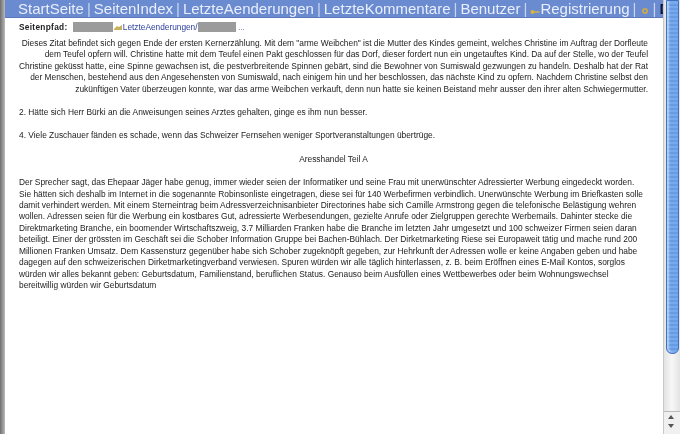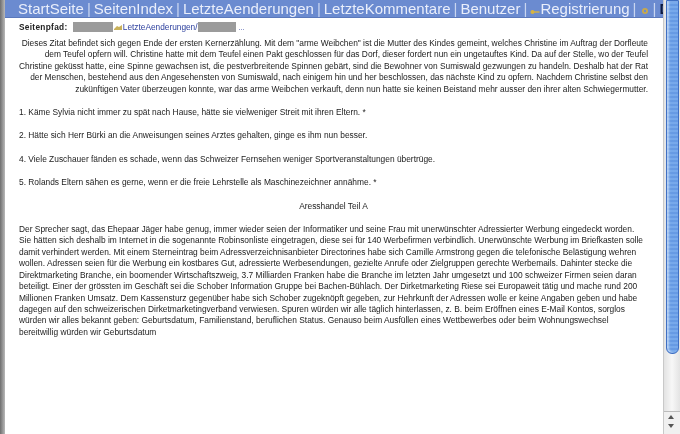--- a/index.html
+++ b/index.html
@@ -80,24 +80,22 @@
 
   <div class="crumb">
     <span class="label">Seitenpfad:</span>
     <span class="redact" style="width:40px;margin-left:3px;"></span><span class="folder"><svg width="10" height="8" viewBox="0 0 10 8">
           <path d="M1 6 L4 3 L6 4 L9 2 L9 7 L1 7 Z" fill="#c9b15a"></path>
         </svg></span><a>LetzteAenderungen/</a><span class="redact" style="width:38px;"></span><span class="more">...</span>
   </div>
 
   <div class="content">
     <p class="intro">Dieses Zitat befindet sich gegen Ende der ersten Kernerzählung. Mit dem "arme Weibchen" ist die Mutter des Kindes gemeint, welches Christine im Auftrag der Dorfleute dem Teufel opfern will. Christine hatte mit dem Teufel einen Pakt geschlossen für das Dorf, dieser fordert nun ein ungetauftes Kind. Da auf der Stelle, wo der Teufel Christine geküsst hatte, eine Spinne gewachsen ist, die pestverbreitende Spinnen gebärt, sind die Bewohner von Sumiswald gezwungen zu handeln. Deshalb hat der Rat der Menschen, bestehend aus den Angesehensten von Sumiswald, nach einigem hin und her beschlossen, das nächste Kind zu opfern. Nachdem Christine selbst den zukünftigen Vater überzeugen konnte, war das arme Weibchen verkauft, denn nun hatte sie keinen Beistand mehr ausser den ihrer alten Schwiegermutter.</p>
-    <p class="item">1. Käme Sylvia nicht immer zu spät nach Hause, hätte sie vielweniger Streit mit ihren Eltern. *</p>
     <p class="item">2. Hätte sich Herr Bürki an die Anweisungen seines Arztes gehalten, ginge es ihm nun besser.</p>
     <p class="item">4. Viele Zuschauer fänden es schade, wenn das Schweizer Fernsehen weniger Sportveranstaltungen übertrüge.</p>
-    <p class="item">5. Rolands Eltern sähen es gerne, wenn er die freie Lehrstelle als Maschinezeichner annähme. *</p>
     <p class="section-title">Aresshandel Teil A</p>
     <p class="body-text">Der Sprecher sagt, das Ehepaar Jäger habe genug, immer wieder seien der Informatiker und seine Frau mit unerwünschter Adressierter Werbung eingedeckt worden. Sie hätten sich deshalb im Internet in die sogenannte Robinsonliste eingetragen, diese sei für 140 Werbefirmen verbindlich. Unerwünschte Werbung im Briefkasten solle damit verhindert werden. Mit einem Sterneintrag beim Adressverzeichnisanbieter Directorines habe sich Camille Armstrong gegen die telefonische Belästigung wehren wollen. Adressen seien für die Werbung ein kostbares Gut, adressierte Werbesendungen, gezielte Anrufe oder Zielgruppen gerechte Werbemails. Dahinter stecke die Direktmarketing Branche, ein boomender Wirtschaftszweig, 3.7 Milliarden Franken habe die Branche im letzten Jahr umgesetzt und 100 schweizer Firmen seien daran beteiligt. Einer der grössten im Geschäft sei die Schober Information Gruppe bei Bachen-Bühlach. Der Dirketmarketing Riese sei Europaweit tätig und mache rund 200 Millionen Franken Umsatz. Dem Kassensturz gegenüber habe sich Schober zugeknöpft gegeben, zur Hehrkunft der Adressen wolle er keine Angaben geben und habe dagegen auf den schweizerischen Dirketmarketingverband verwiesen. Spuren würden wir alle täglich hinterlassen, z. B. beim Eröffnen eines E-Mail Kontos, sorglos würden wir alles bekannt geben: Geburtsdatum, Familienstand, beruflichen Status. Genauso beim Ausfüllen eines Wettbewerbes oder beim Wohnungswechsel bereitwillig würden wir Geburtsdatum</p>
   </div>
 </div>
 
 <div class="scrollbar">
   <div class="thumb"></div>
   <div class="arrows-box">
   </div>
   <div class="arrow-up"></div>

